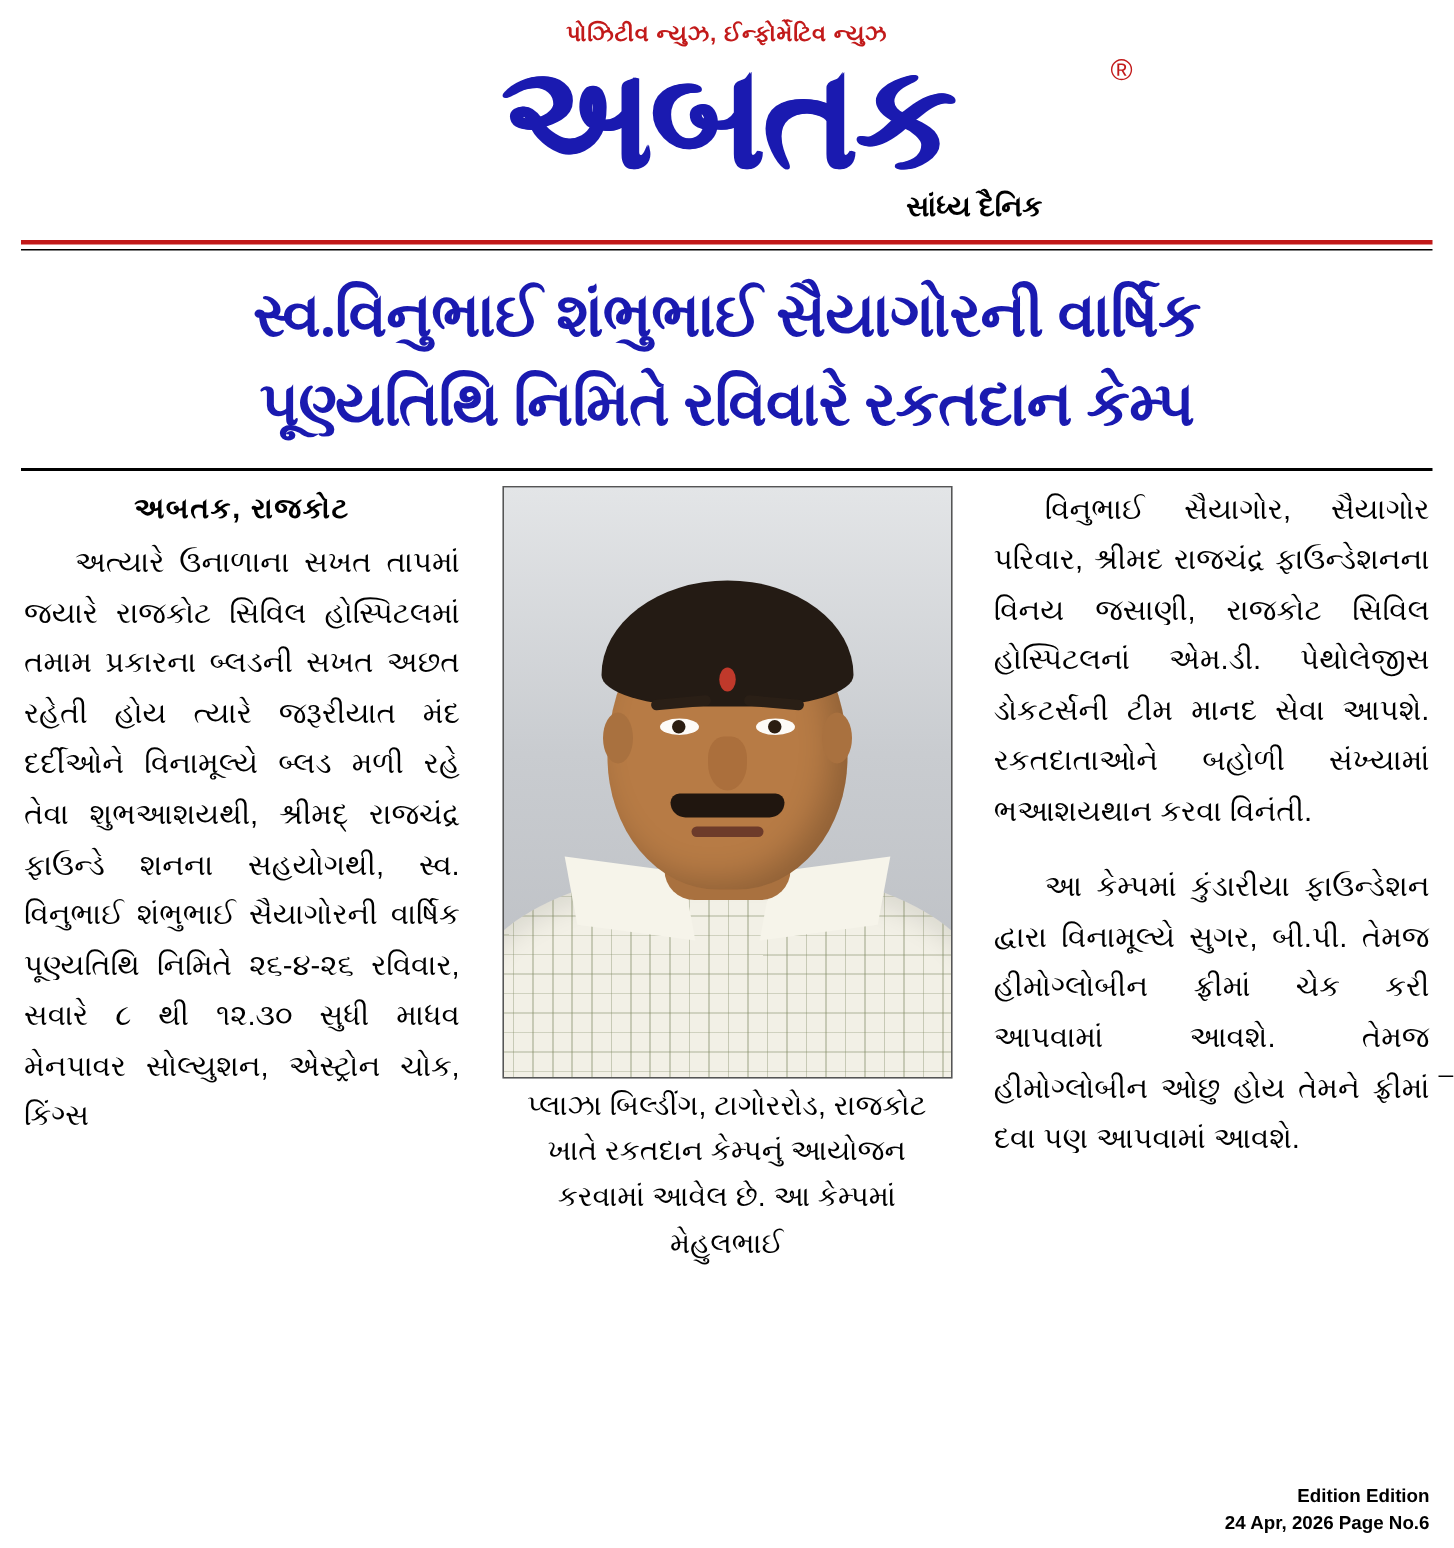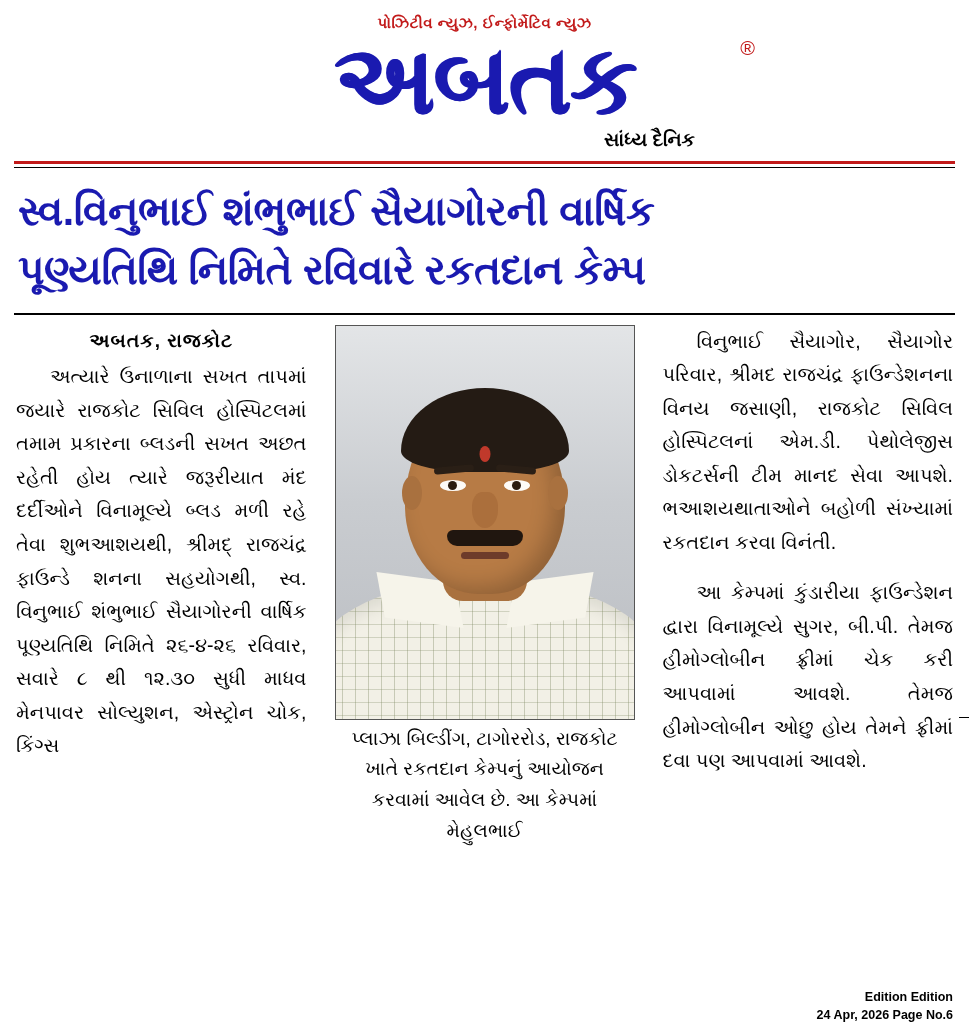--- a/index.html
+++ b/index.html
@@ -76,26 +76,26 @@
     margin: 10px 0 0 0;
   }
   .rule-thin {
     height: 1px;
     background: #000;
     margin: 3px 0 0 0;
   }
 
   
   .headline {
-    font-family: Liberation Sans, sans-serif;
+    font-family: Liberation Serif, serif;
     font-weight: bold;
     color: #1a1ab0;
     font-size: 41px;
     line-height: 1.45;
-    text-align: left;
+    text-align: center;
     padding: 14px 4px 10px 4px;
     letter-spacing: -0.5px;
   }
   .headline .line { display: block; }
   .rule-under-head {
     height: 2px;
     background: #000;
     margin: 2px 0 10px 0;
   }
 
@@ -292,21 +292,21 @@
         <div class="ph-eye-l"></div>
         <div class="ph-eye-r"></div>
         <div class="ph-nose"></div>
         <div class="ph-mous"></div>
         <div class="ph-mouth"></div>
       </div>
       <p class="caption">પ્લાઝા બિલ્ડીંગ, ટાગોરરોડ, રાજકોટ ખાતે રકતદાન કેમ્પનું આયોજન કરવામાં આવેલ છે. આ કેમ્પમાં મેહુલભાઈ</p>
     </div>
 
     <div class="col right">
-      <p class="para">વિનુભાઈ સૈયાગોર, સૈયાગોર પરિવાર, શ્રીમદ રાજચંદ્ર ફાઉન્ડેશનના વિનય જસાણી, રાજકોટ સિવિલ હોસ્પિટલનાં એમ.ડી. પેથોલેજીસ ડોકટર્સની ટીમ માનદ સેવા આપશે. ભઆશયથાતાઓને બહોળી સંખ્યામાં રકતદાન કરવા વિનંતી.</p>
+      <p class="para">વિનુભાઈ સૈયાગોર, સૈયાગોર પરિવાર, શ્રીમદ રાજચંદ્ર ફાઉન્ડેશનના વિનય જસાણી, રાજકોટ સિવિલ હોસ્પિટલનાં એમ.ડી. પેથોલેજીસ ડોકટર્સની ટીમ માનદ સેવા આપશે. રકતદાતાઓને બહોળી સંખ્યામાં ભઆશયથાન કરવા વિનંતી.</p>
       <p class="para">આ કેમ્પમાં કુંડારીયા ફાઉન્ડેશન દ્વારા વિનામૂલ્યે સુગર, બી.પી. તેમજ હીમોગ્લોબીન ફ્રીમાં ચેક કરી આપવામાં આવશે. તેમજ હીમોગ્લોબીન ઓછુ હોય તેમને ફ્રીમાં દવા પણ આપવામાં આવશે.</p>
     </div>
 
   </div>
 
   <div class="tick"></div>
 
   <div class="footer">
     <div>Edition Edition</div>
     <div>24 Apr, 2026 Page No.6</div>

